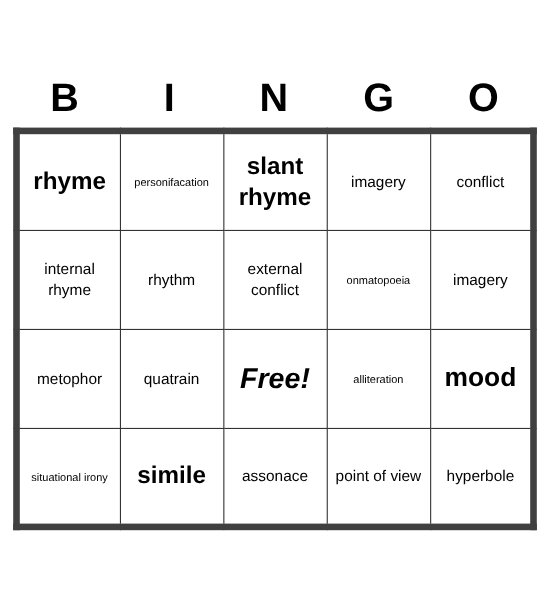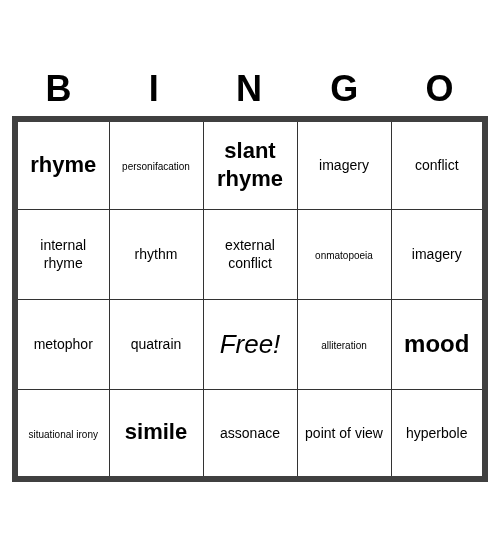--- a/index.html
+++ b/index.html
@@ -49,21 +49,21 @@
       font-size: 10px;
       line-height: 1.3;
     }
     .cell-text.xlarge {
       font-size: 24px;
       font-weight: bold;
       margin-top: 48px;
     }
     .free-cell {
       font-size: 26px;
-      font-weight: normal;
+      font-weight: bold;
       font-style: italic;
     }
   </style>
 </head>
 <body>
 
 <div style="display:flex; flex-direction:column; align-items:center;">
   <div class="bingo-header">
 
   <div class="bingo-header-cell">B</div>

